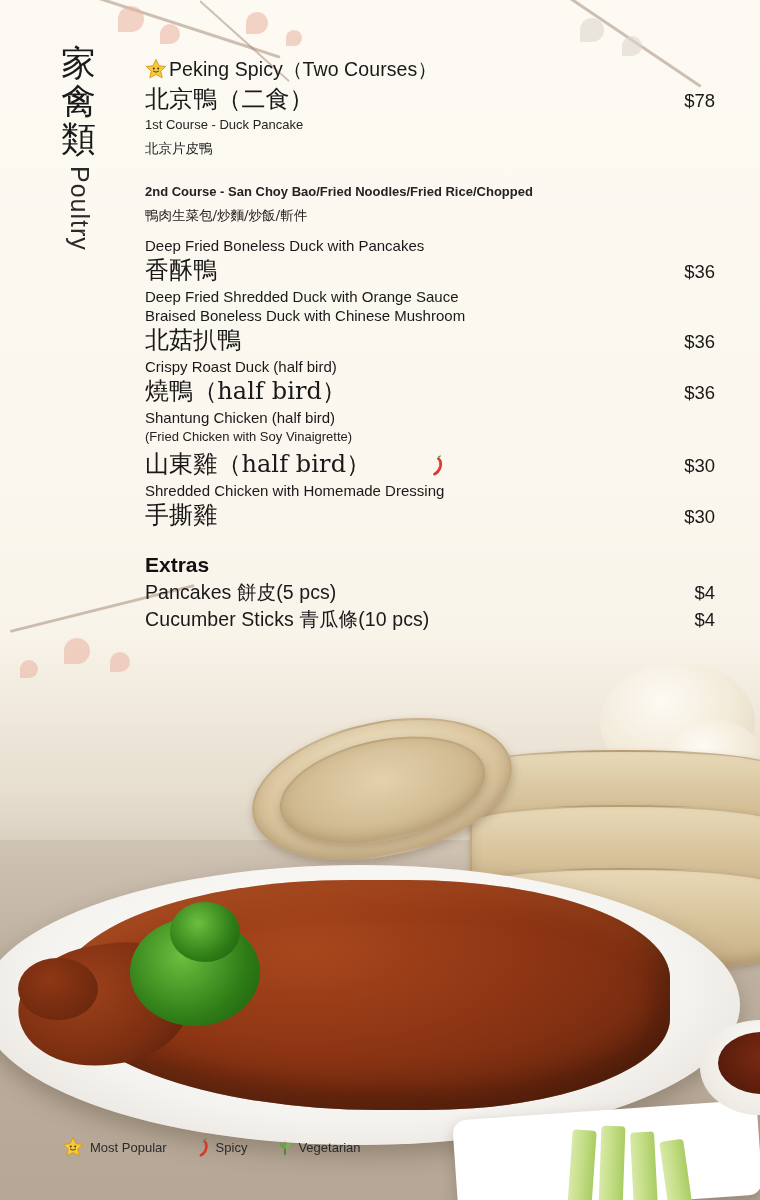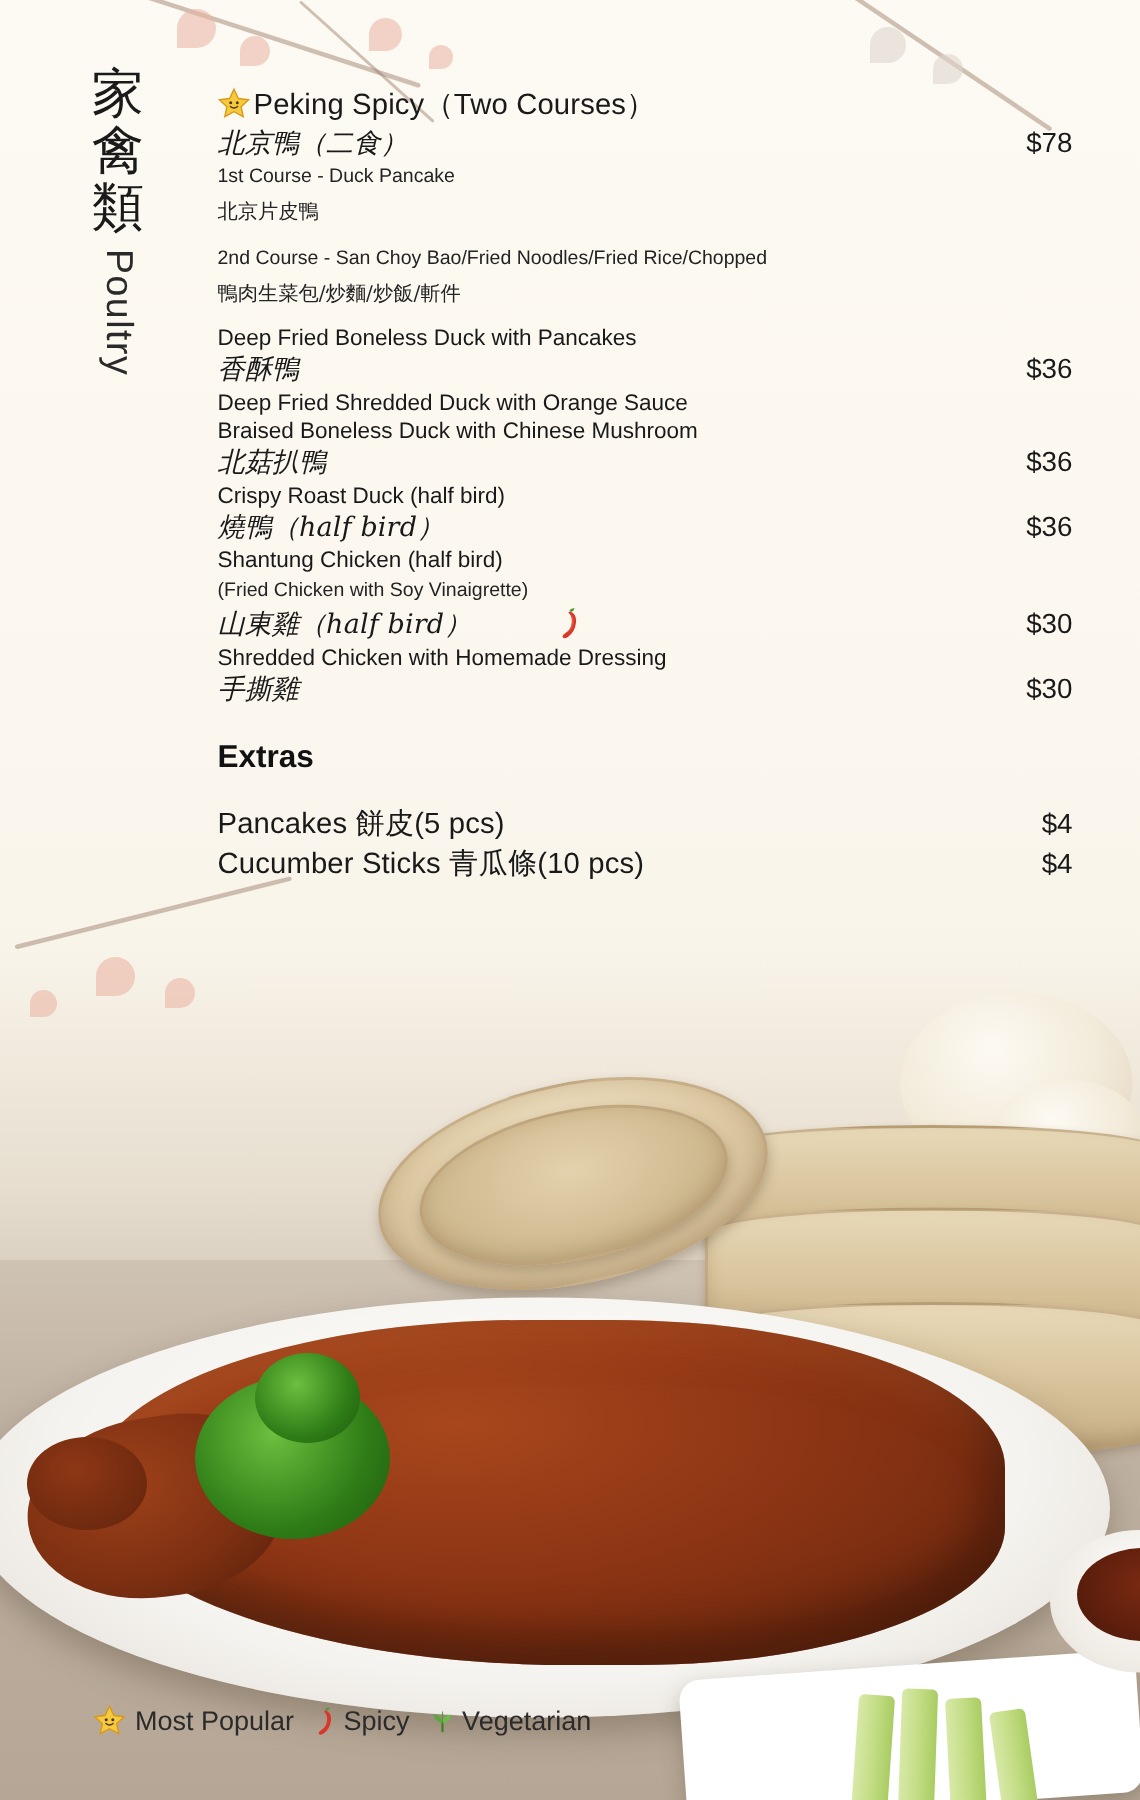--- a/index.html
+++ b/index.html
@@ -171,22 +171,21 @@
     justify-content: space-between;
   }
   .row .name {
     font-size: 19.5px;
     color: #191919;
     letter-spacing: .1px;
     white-space: nowrap;
   }
   .row .name.cn {
     font-family: "DejaVu Serif", serif;
-    font-size: 18px;
-    font-style: italic;
+    font-size: 24px;
   }
   .row .price {
     font-size: 18.5px;
     color: #191919;
     margin-left: 12px;
     white-space: nowrap;
   }
   .sub {
     font-size: 13px;
     color: #232323;
@@ -219,32 +218,32 @@
     width: 18px;
     height: 18px;
     vertical-align: -3px;
   }
 
   .extras-title {
     font-size: 21px;
     font-weight: bold;
     color: #111;
     margin-top: 22px;
-    margin-bottom: 18px;
+    margin-bottom: 2px;
   }
 
   
   .legend {
     position: absolute;
     left: 62px;
     bottom: 42px;
     display: flex;
     align-items: center;
-    gap: 3px;
-    font-size: 18px;
+    gap: 19px;
+    font-size: 13px;
     color: #2b2b2b;
     z-index: 6;
   }
   .legend .grp {
     display: flex;
     align-items: center;
     gap: 4px;
   }
   .legend .grp + .grp { margin-left: 10px; }
 </style>
@@ -324,21 +323,21 @@
         <div class="row">
           <div class="name cn">北京鴨（二食）</div>
           <div class="price">$78</div>
         </div>
         <div class="sub">
           <span>1st Course - Duck Pancake</span>
         </div>
         <div class="sub cn" style="margin-top:8px;">
           <span>北京片皮鴨</span>
         </div>
-        <div class="sub" style="margin-top:14px;">
+        <div class="sub" style="margin-top:26px;font-weight:bold;">
           <span>2nd Course - San Choy Bao/Fried Noodles/Fried Rice/Chopped</span>
         </div>
         <div class="sub cn" style="margin-top:8px;">
           <span>鴨肉生菜包/炒麵/炒飯/斬件</span>
         </div>
       </div>
 
       <div style="margin-top:12px;">
         <div class="line-en">Deep Fried Boneless Duck with Pancakes</div>
         <div class="row">

